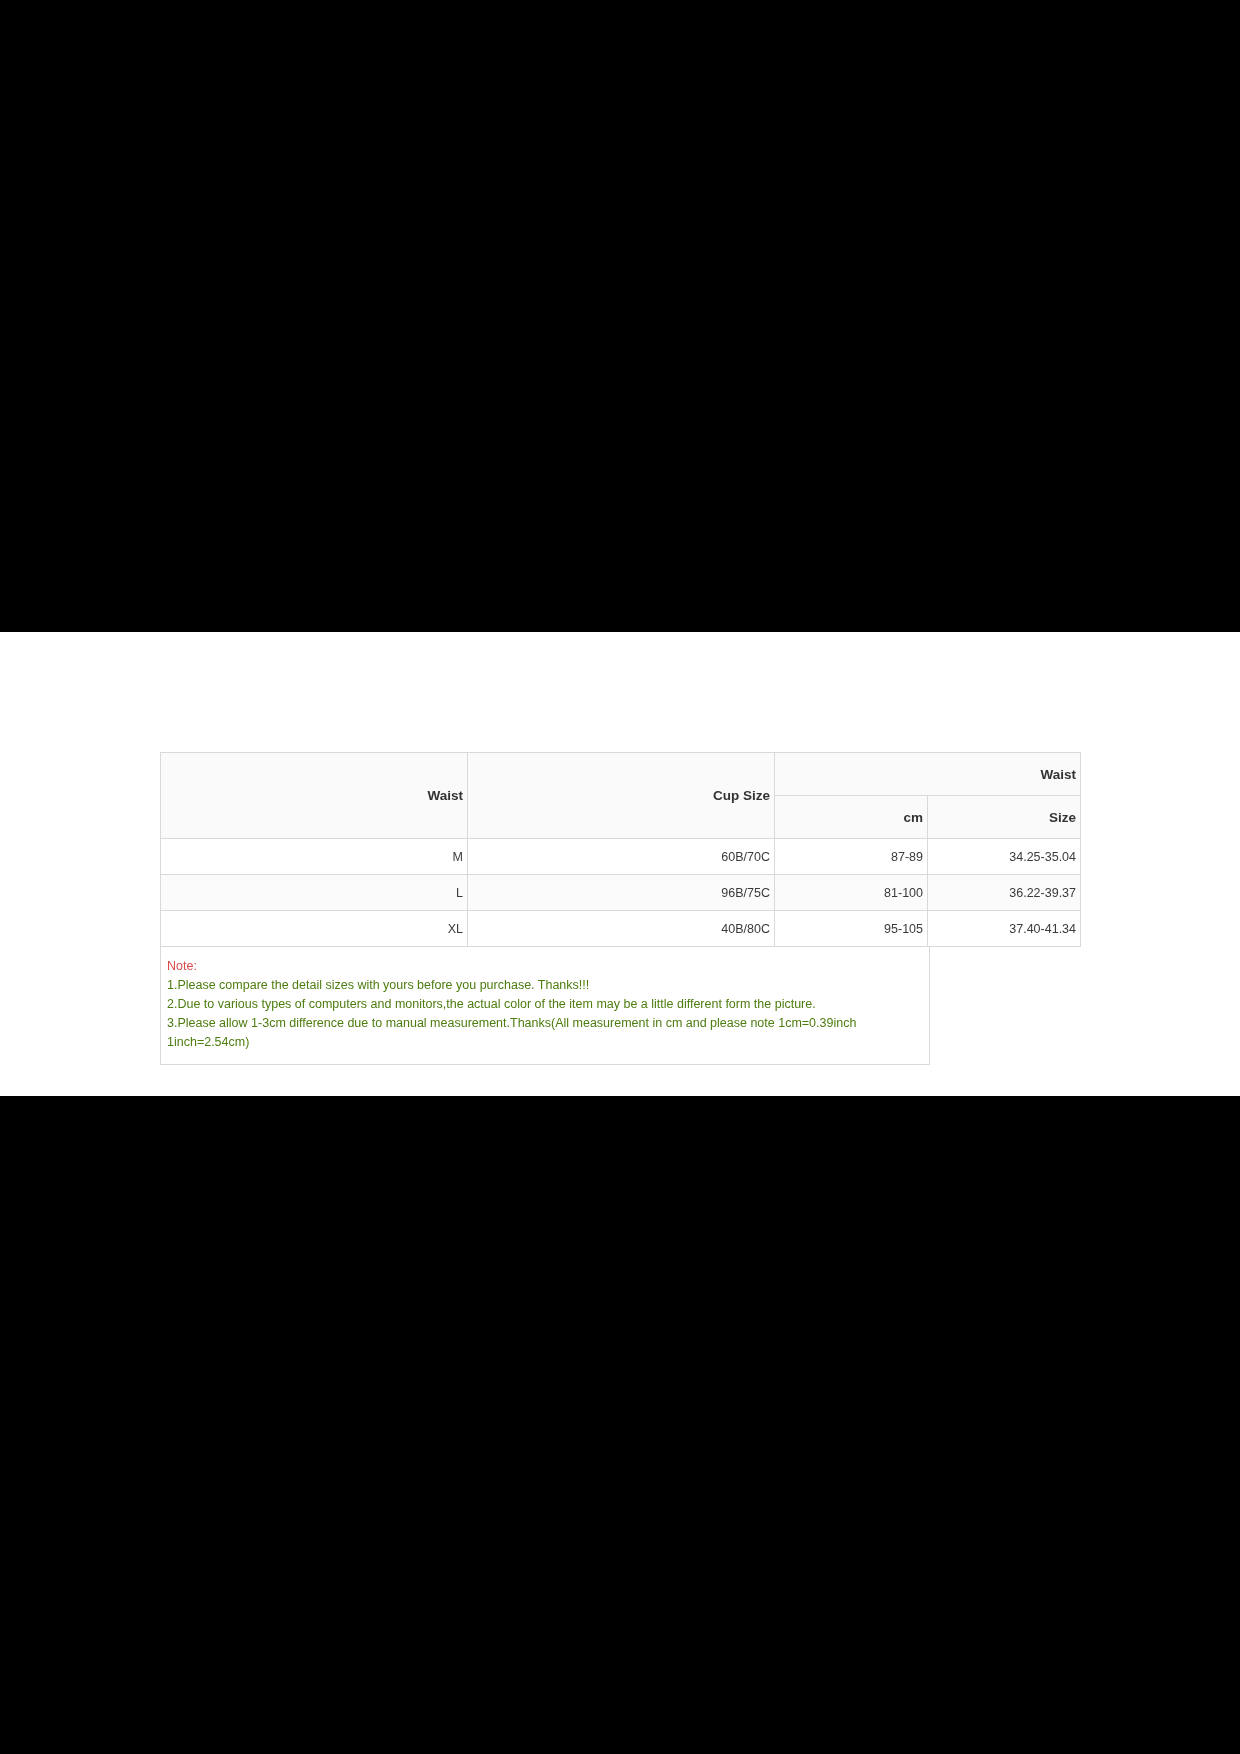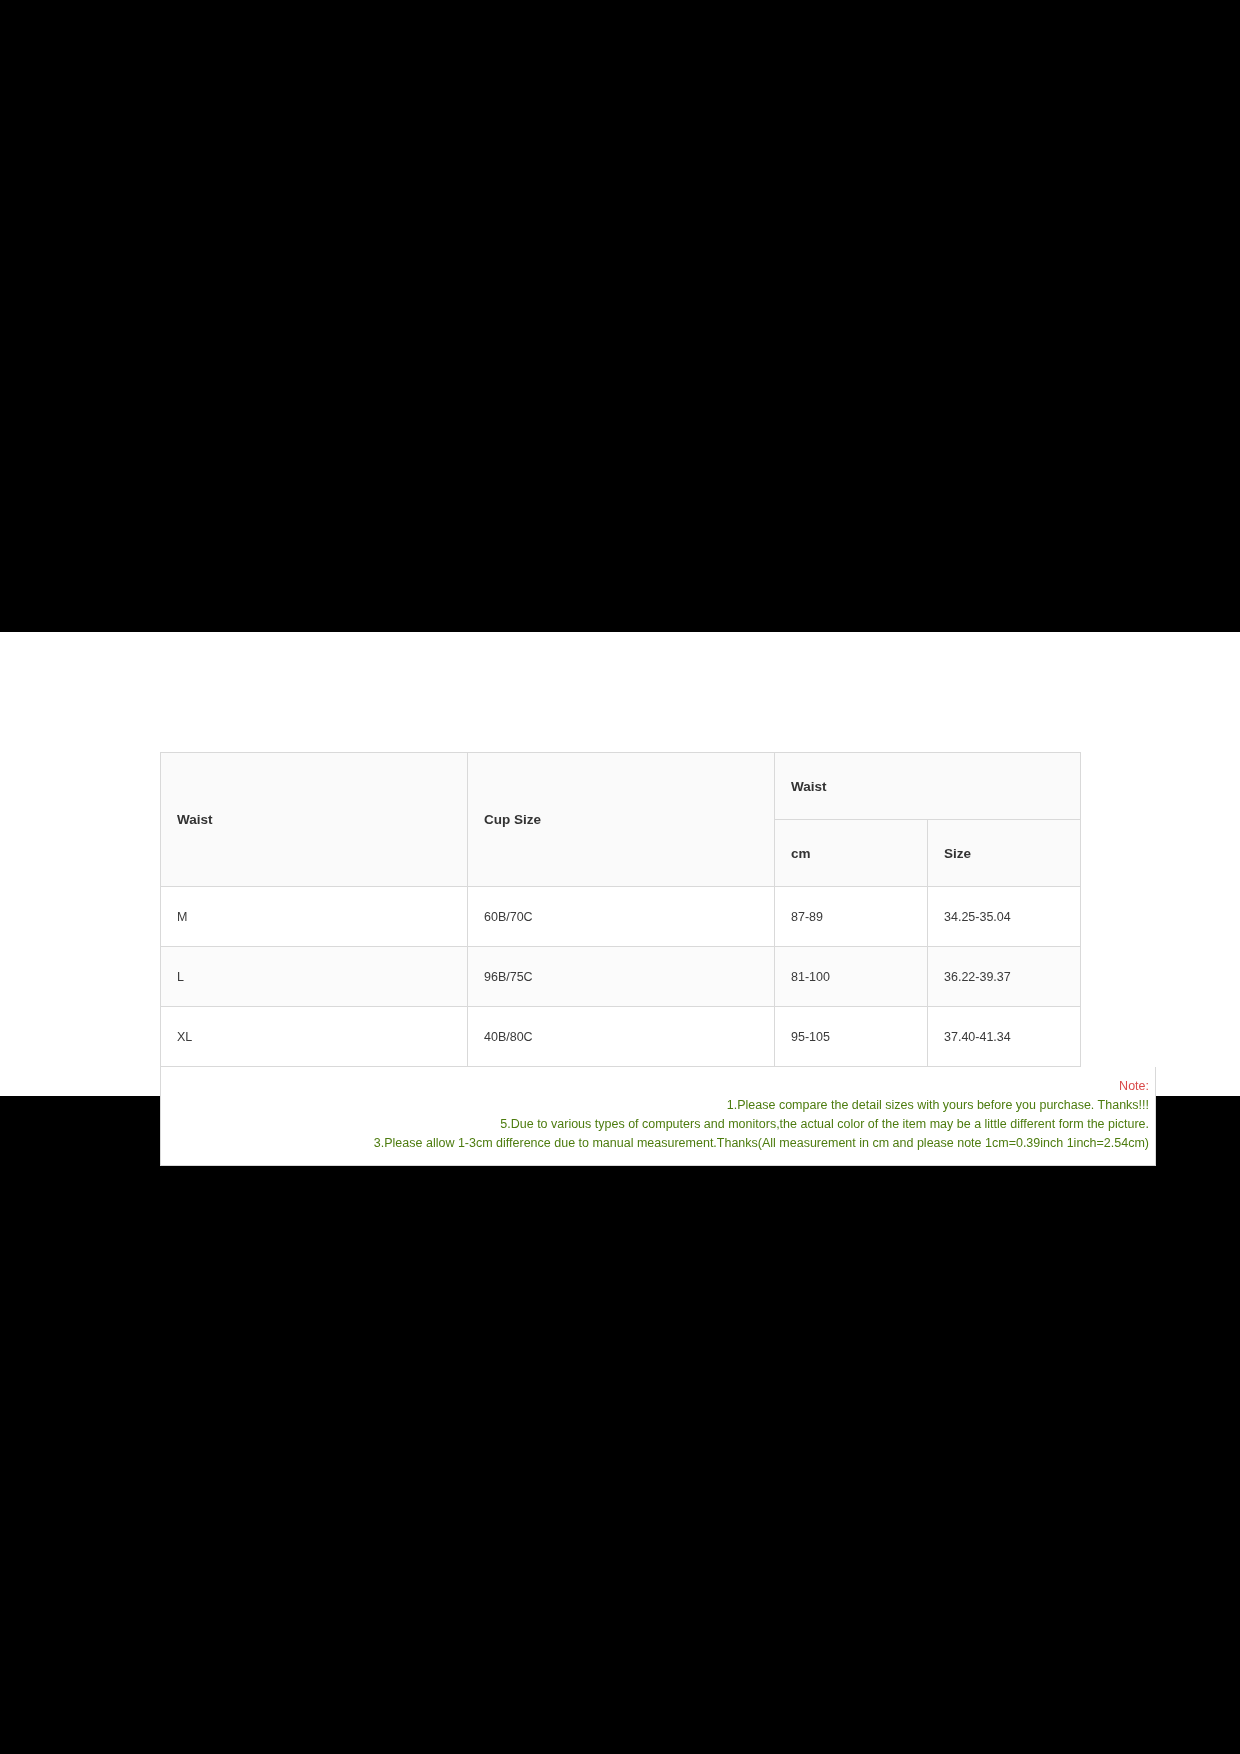--- a/index.html
+++ b/index.html
@@ -40,24 +40,24 @@
   }
 
   table.size-table {
     border-collapse: collapse;
     width: 920px;
     table-layout: fixed;
   }
   table.size-table th,
   table.size-table td {
     border: 1px solid #d9d9d9;
-    text-align: left;
+    text-align: right;
     color: #333333;
     font-size: 13px;
-    padding: 16px;
+    padding: 4px;
   }
   table.size-table thead th {
     background: #fafafa;
     font-weight: bold;
     font-size: 13.5px;
   }
   th.size-head, th.cup-head {
     height: 68px;
   }
   th.waist-head {
@@ -72,27 +72,27 @@
     height: 27px;
     background: #ffffff;
     font-size: 12.5px;
     color: #3a3a3a;
   }
   table.size-table tbody tr.alt td {
     background: #fbfbfb;
   }
 
   .note-box {
-    width: 996px;
+    width: 770px;
     border: 1px solid #d9d9d9;
     border-top: none;
     background: #ffffff;
     box-sizing: border-box;
     padding: 10px 6px 12px 6px;
-    text-align: right;
+    text-align: left;
   }
   .note-title {
     color: #d94a4a;
     font-size: 12.5px;
     line-height: 19px;
   }
   .note-line {
     color: #4d7c0f;
     font-size: 12.5px;
     line-height: 19px;
@@ -143,18 +143,18 @@
           <td>40B/80C</td>
           <td>95-105</td>
           <td>37.40-41.34</td>
         </tr>
       </tbody>
     </table>
 
     <div class="note-box">
       <div class="note-title">Note:</div>
       <div class="note-line">1.Please compare the detail sizes with yours before you purchase. Thanks!!!</div>
-      <div class="note-line">5.Due to various types of computers and monitors,the actual color of the item may be a little different form the picture.</div>
+      <div class="note-line">2.Due to various types of computers and monitors,the actual color of the item may be a little different form the picture.</div>
       <div class="note-line">3.Please allow 1-3cm difference due to manual measurement.Thanks(All measurement in cm and please note 1cm=0.39inch 1inch=2.54cm)</div>
     </div>
 
   </div>
 </div>
 
 </body></html>

